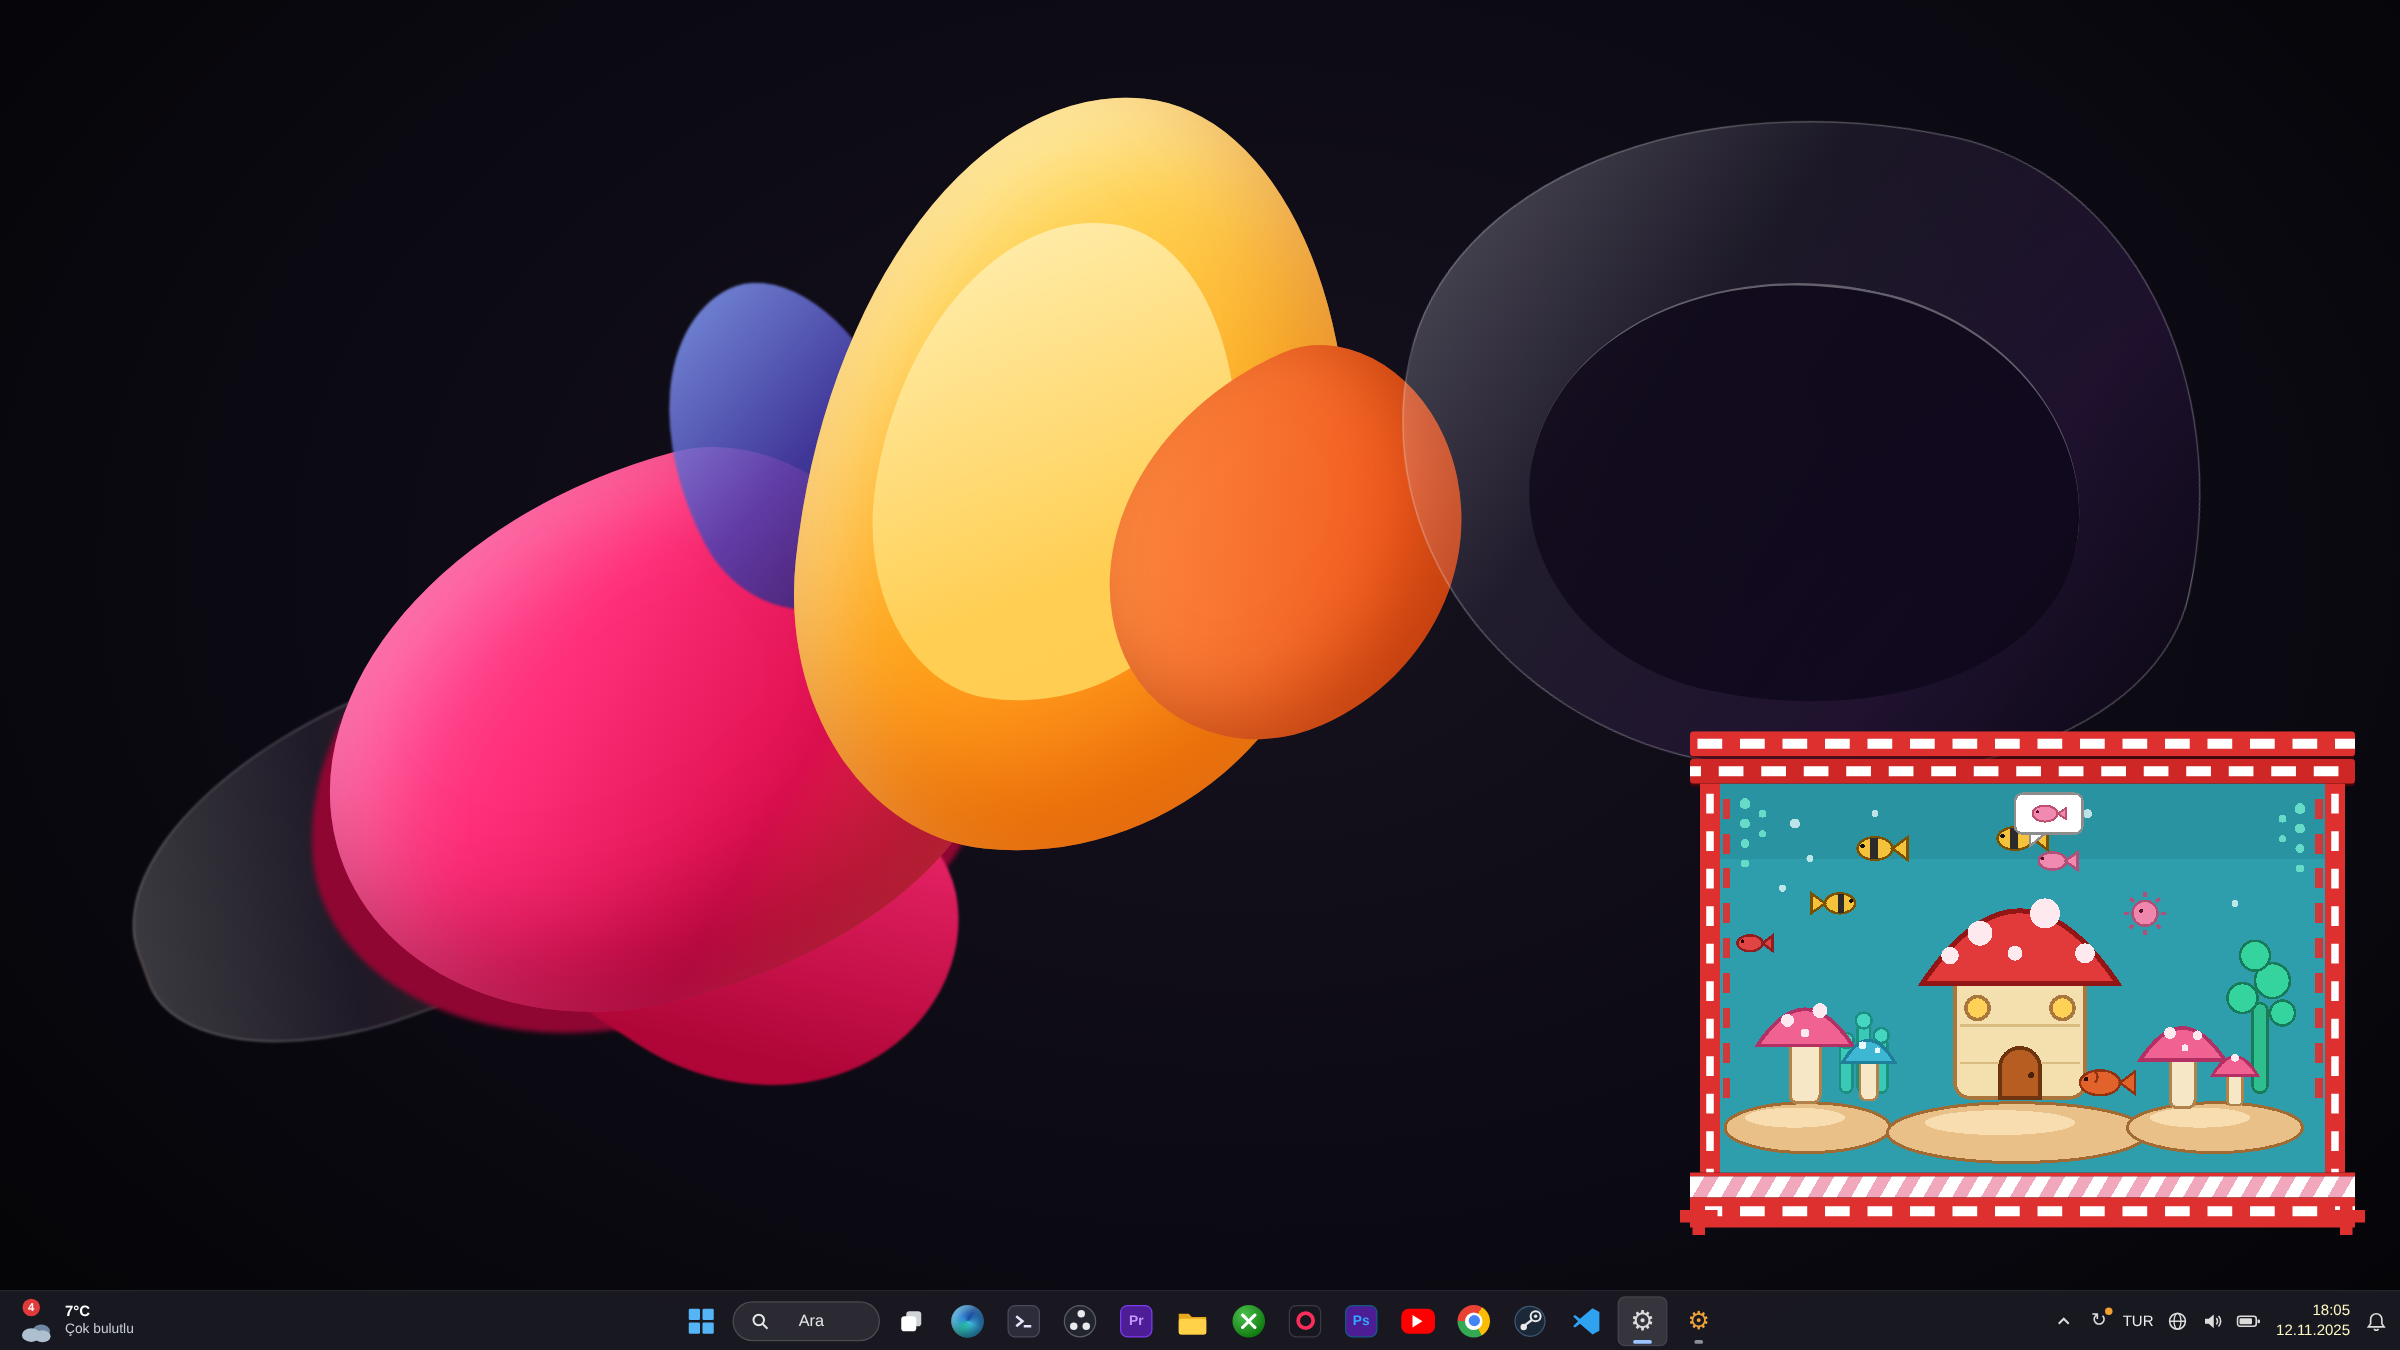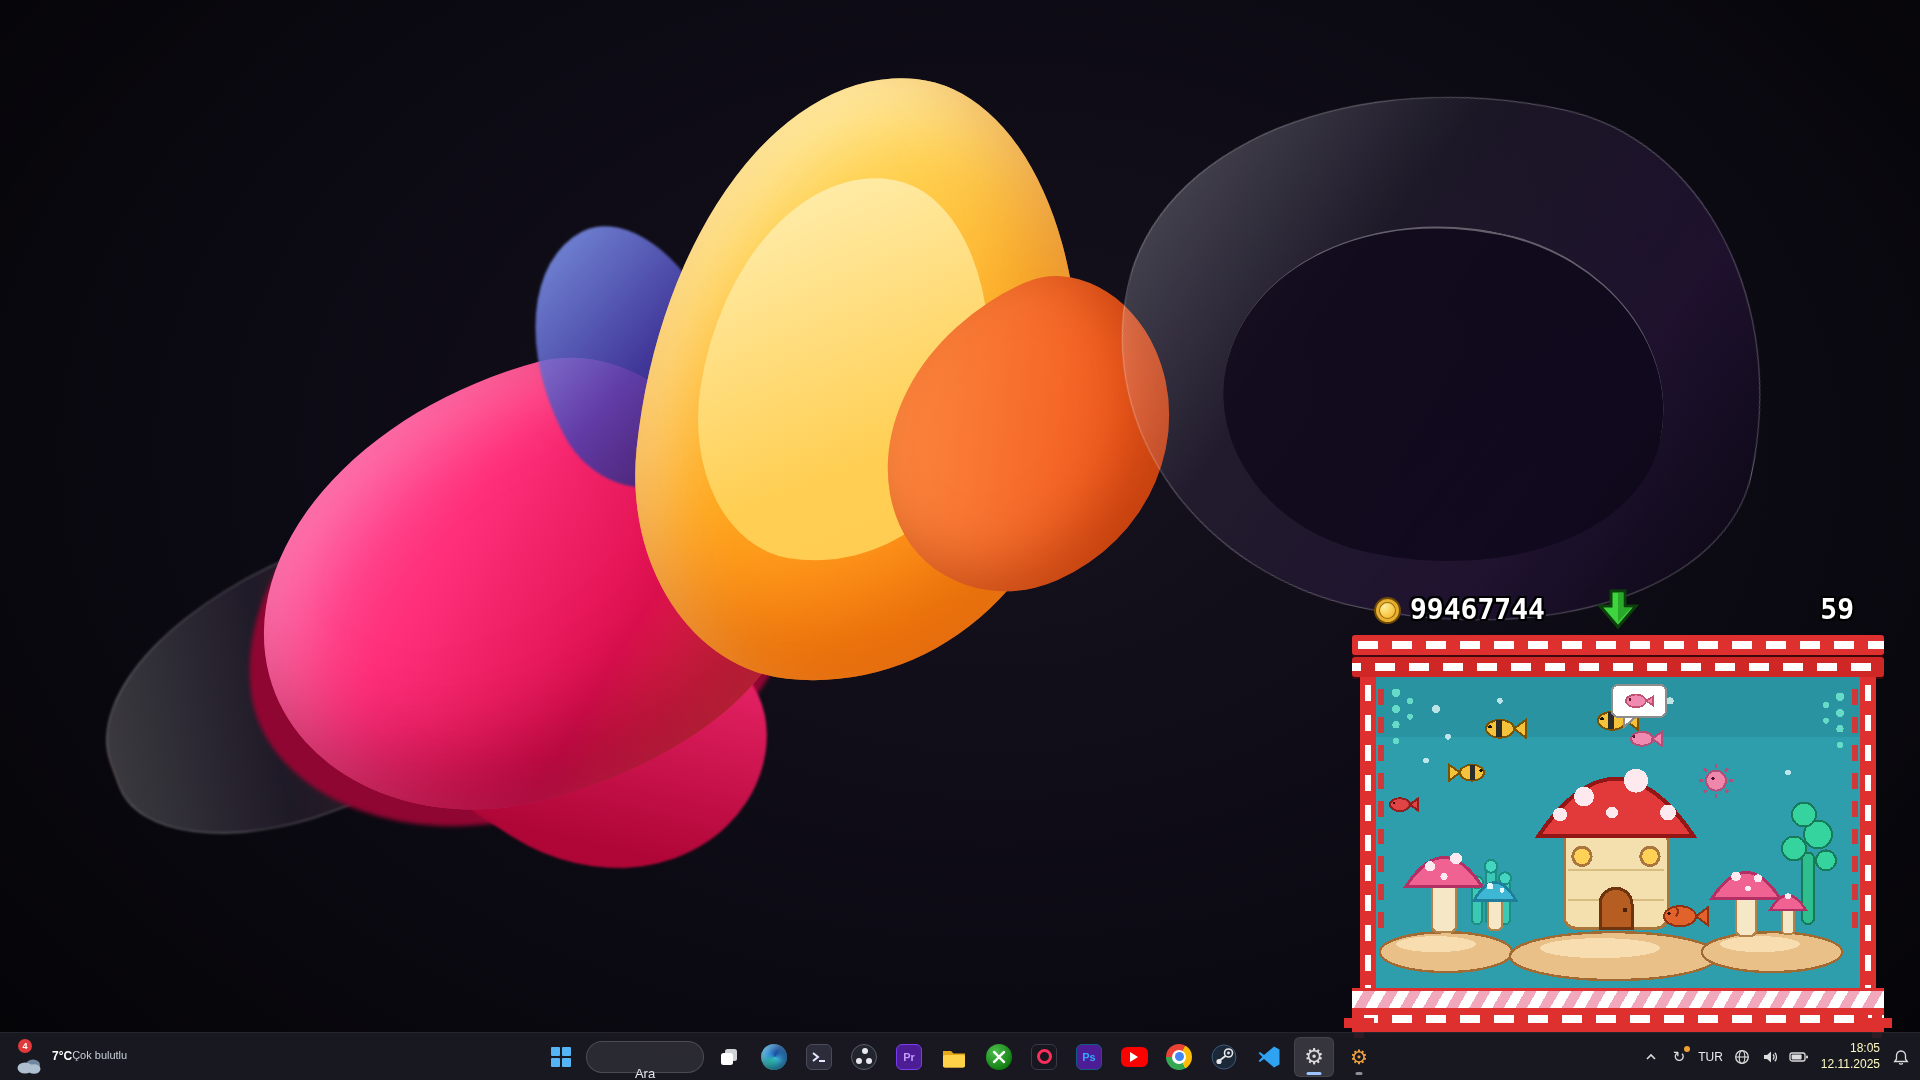--- a/index.html
+++ b/index.html
@@ -76,33 +76,33 @@
   .corner-plus.cp-left { left:-16px; } .corner-plus.cp-right { right:-16px; }
 
   
   .taskbar { position:absolute; left:0; right:0; bottom:0; height:48px; z-index:10;
     background:rgba(27,27,36,.90); border-top:1px solid rgba(255,255,255,.06); }
   .weather { position:absolute; left:10px; top:0; height:100%; display:flex; align-items:center; gap:8px; padding:0 6px; border-radius:6px; }
   .w-stack { position:relative; width:28px; height:40px; }
   .w-badge { position:absolute; top:2px; left:2px; width:14px; height:14px; border-radius:50%; background:#e03a3a;
     color:#fff; font-size:9px; font-weight:bold; display:flex; align-items:center; justify-content:center; z-index:2; }
   .w-cloud { position:absolute; bottom:2px; left:0; }
-  .w-text { display:flex; flex-direction:row; line-height:1.25; }
+  .w-text { display:flex; flex-direction:column; line-height:1.25; }
   .w-temp { color:#fff; font-size:12px; font-weight:bold; }
   .w-cond { color:#c8ced6; font-size:11px; }
 
   .task-center { position:absolute; left:50%; top:0; height:100%; transform:translateX(-50%);
     display:flex; align-items:center; gap:5px; }
   .tb-icon { width:40px; height:40px; border-radius:6px; display:flex; align-items:center; justify-content:center; position:relative; flex:0 0 auto; }
   .tb-icon.active { background:rgba(255,255,255,.13); box-shadow:inset 0 0 0 1px rgba(255,255,255,.08); }
   .run-bar { position:absolute; bottom:2px; left:50%; transform:translateX(-50%); width:15px; height:3px; border-radius:2px; background:#9cc4ff; }
   .run-dot { position:absolute; bottom:2px; left:50%; transform:translateX(-50%); width:7px; height:3px; border-radius:2px; background:#8a8f98; }
 
   .search-pill { height:32px; min-width:118px; border-radius:16px; background:rgba(255,255,255,.08);
-    border:1px solid rgba(255,255,255,.16); display:flex; align-items:center; gap:24px; padding:0 14px;flex-direction:column; }
+    border:1px solid rgba(255,255,255,.16); display:flex; align-items:center; gap:24px; padding:0 14px; }
   .search-pill span { color:#e3e6ea; font-size:13px; }
 
   .win-grid { width:20px; height:20px; display:grid; grid-template-columns:1fr 1fr; gap:2px; }
   .win-grid i { background:#54b4f5; border-radius:1px; }
 
   .g-square { width:26px; height:26px; border-radius:6px; display:flex; align-items:center; justify-content:center; }
   .edge-ball { width:26px; height:26px; border-radius:50%;
     background:conic-gradient(from 210deg,#2bc3a8,#2f86d6,#1b4da0,#45c1e8,#2bc3a8);
     box-shadow:inset -3px -4px 8px rgba(0,20,70,.6), inset 3px 3px 6px rgba(190,255,240,.5); }
   .term-tile { background:#2c2c3a; border:1px solid #4a4a5c; }
@@ -144,31 +144,20 @@
     <div class="blob b-blue"></div>
     <div class="blob b-gold"></div>
     <div class="blob b-gold-core"></div>
     <div class="blob b-orange"></div>
     <div class="blob b-glass-right"></div>
     <div class="blob b-glass-right-core"></div>
     <div class="vignette"></div>
   </div>
 
   <div class="game-overlay">
-    <div class="game-stats">
-      <div class="coin-group">
-        <span class="coin"></span>
-        <span class="pixel-text">99467744</span>
-      </div>
-      <svg class="drop-arrow" width="46" height="40" viewBox="0 0 46 40">
-        <polygon points="16,2 30,2 30,17 41,17 23,38 5,17 16,17" fill="#3ed43e" stroke="#0c3f0c" stroke-width="3"></polygon>
-        <polygon points="23,4 28,4 28,19 36,19 23,33" fill="#2aa82a"></polygon>
-      </svg>
-      <span class="pixel-text counter">59</span>
-    </div>
 
     <div class="game-frame">
       <div class="frow"></div>
       <div class="frow frow2"></div>
       <div class="frame-middle">
         <div class="fside"></div>
         <div class="aquarium">
           <svg viewBox="0 0 242 156" preserveAspectRatio="none">
             <rect x="0" y="0" width="242" height="156" fill="#2e9dac"></rect>
             <rect x="0" y="0" width="242" height="30" fill="#2a93a2"></rect>

